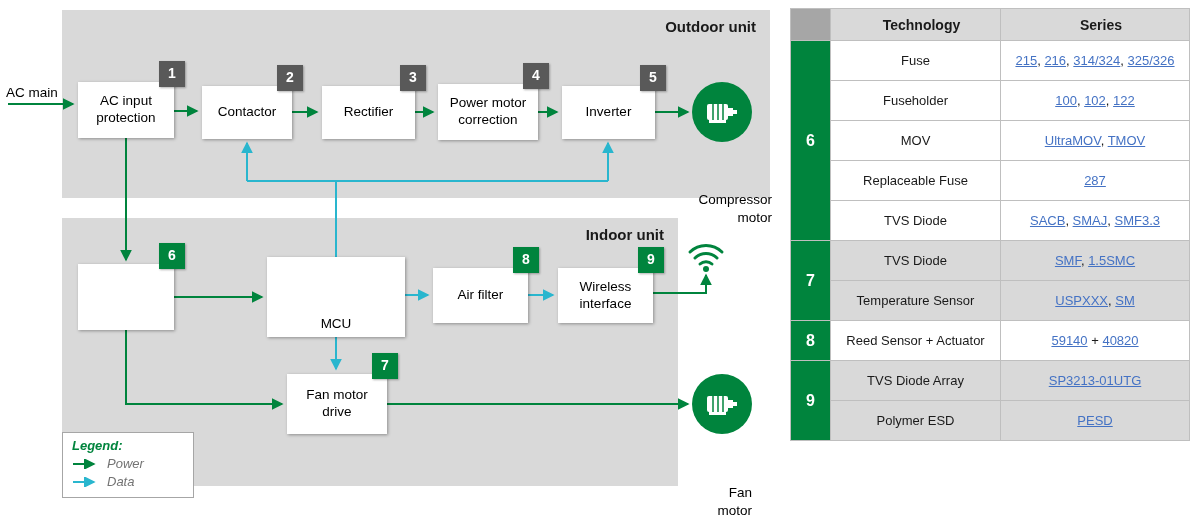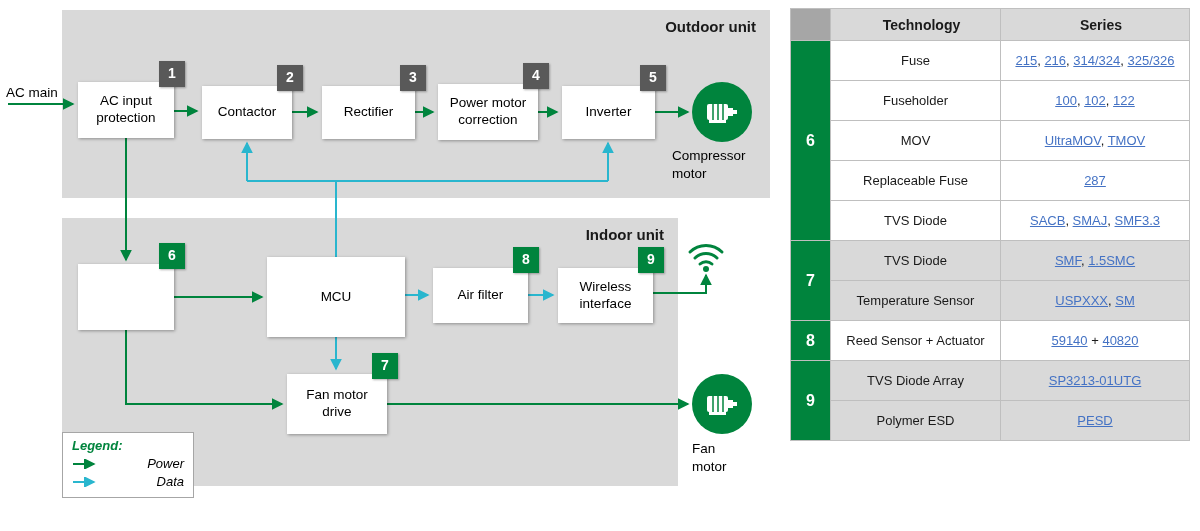--- a/index.html
+++ b/index.html
@@ -23,48 +23,48 @@
   
   .block { position:absolute; z-index:2; background:#fff; box-shadow:1px 1px 3px rgba(0,0,0,.35);
            display:flex; align-items:center; justify-content:center; text-align:center;
            font-size:13.5px; line-height:1.25; color:#000; padding:4px; }
   .b-acin      { left:78px;  top:82px;  width:96px;  height:56px; }
   .b-contactor { left:202px; top:86px;  width:90px;  height:53px; }
   .b-rectifier { left:322px; top:86px;  width:93px;  height:53px; }
   .b-pfc       { left:438px; top:84px;  width:100px; height:56px; }
   .b-inverter  { left:562px; top:86px;  width:93px;  height:53px; }
   .b-aux       { left:78px;  top:264px; width:96px;  height:66px; }
-  .b-mcu       { left:267px; top:257px; width:138px; height:80px; }
+  .b-mcu       { left:267px; top:257px; width:138px; height:80px;align-items:flex-end; }
   .b-airfilter { left:433px; top:268px; width:95px;  height:55px; }
   .b-wireless  { left:558px; top:268px; width:95px;  height:55px; }
   .b-fandrive  { left:287px; top:374px; width:100px; height:60px; }
 
   .badge { position:absolute; top:-21px; right:-11px; width:26px; height:26px;
            display:flex; align-items:center; justify-content:center;
            color:#fff; font-weight:bold; font-size:14px; box-shadow:1px 1px 2px rgba(0,0,0,.3); }
   .badge.gray  { background:#595959; }
   .badge.green { background:#00843D; }
 
   
   .ac-main { position:absolute; left:6px; top:85px; font-size:13.5px; color:#000; z-index:2; }
   .motor { position:absolute; width:60px; height:60px; border-radius:50%; background:#00843D;
            display:flex; align-items:center; justify-content:center; z-index:2; }
   .m-comp { left:692px; top:82px; }
   .m-fan  { left:692px; top:374px; }
-  .motor-label { position:absolute; text-align:left; font-size:13.5px; color:#000; line-height:1.3; z-index:2; }
+  .motor-label { position:absolute; text-align:right; font-size:13.5px; color:#000; line-height:1.3; z-index:2;margin-top:44px; }
   .l-comp { left:672px; top:147px; width:100px; }
   .l-fan  { left:692px; top:440px; width:60px; }
   .wifi { position:absolute; left:686px; top:238px; z-index:2; }
 
   
   .legend { position:absolute; left:62px; top:432px; width:132px; height:66px;
             background:#fff; border:1px solid #A6A6A6; padding:5px 9px; z-index:2; }
   .legend-title { color:#00843D; font-weight:bold; font-style:italic; font-size:13px; }
   .legend-row { display:flex; align-items:center; gap:7px; margin-top:3px;
-                font-style:italic; color:#000000; font-size:13px;justify-content:space-between; }
+                font-style:italic; color:#737373; font-size:13px; }
 
   
   table.tech-table { position:absolute; left:790px; top:8px; width:400px;
                      border-collapse:collapse; z-index:2; font-size:13px; color:#1a1a1a; }
   .tech-table th, .tech-table td { border:1px solid #BFBFBF; text-align:center; vertical-align:middle; padding:2px 8px; }
   .tech-table th { height:32px; font-size:14px; font-weight:bold; background:#D9D9D9;padding-left:20px; }
   .tech-table th.corner { width:40px; background:#A6A6A6; }
   .tech-table td { height:40px; background:#fff; }
   .tech-table td.num { background:#00843D; color:#fff; font-weight:bold; font-size:16px; width:40px; }
   .tech-table tr.shaded td.tech, .tech-table tr.shaded td.series { background:#D9D9D9; }

